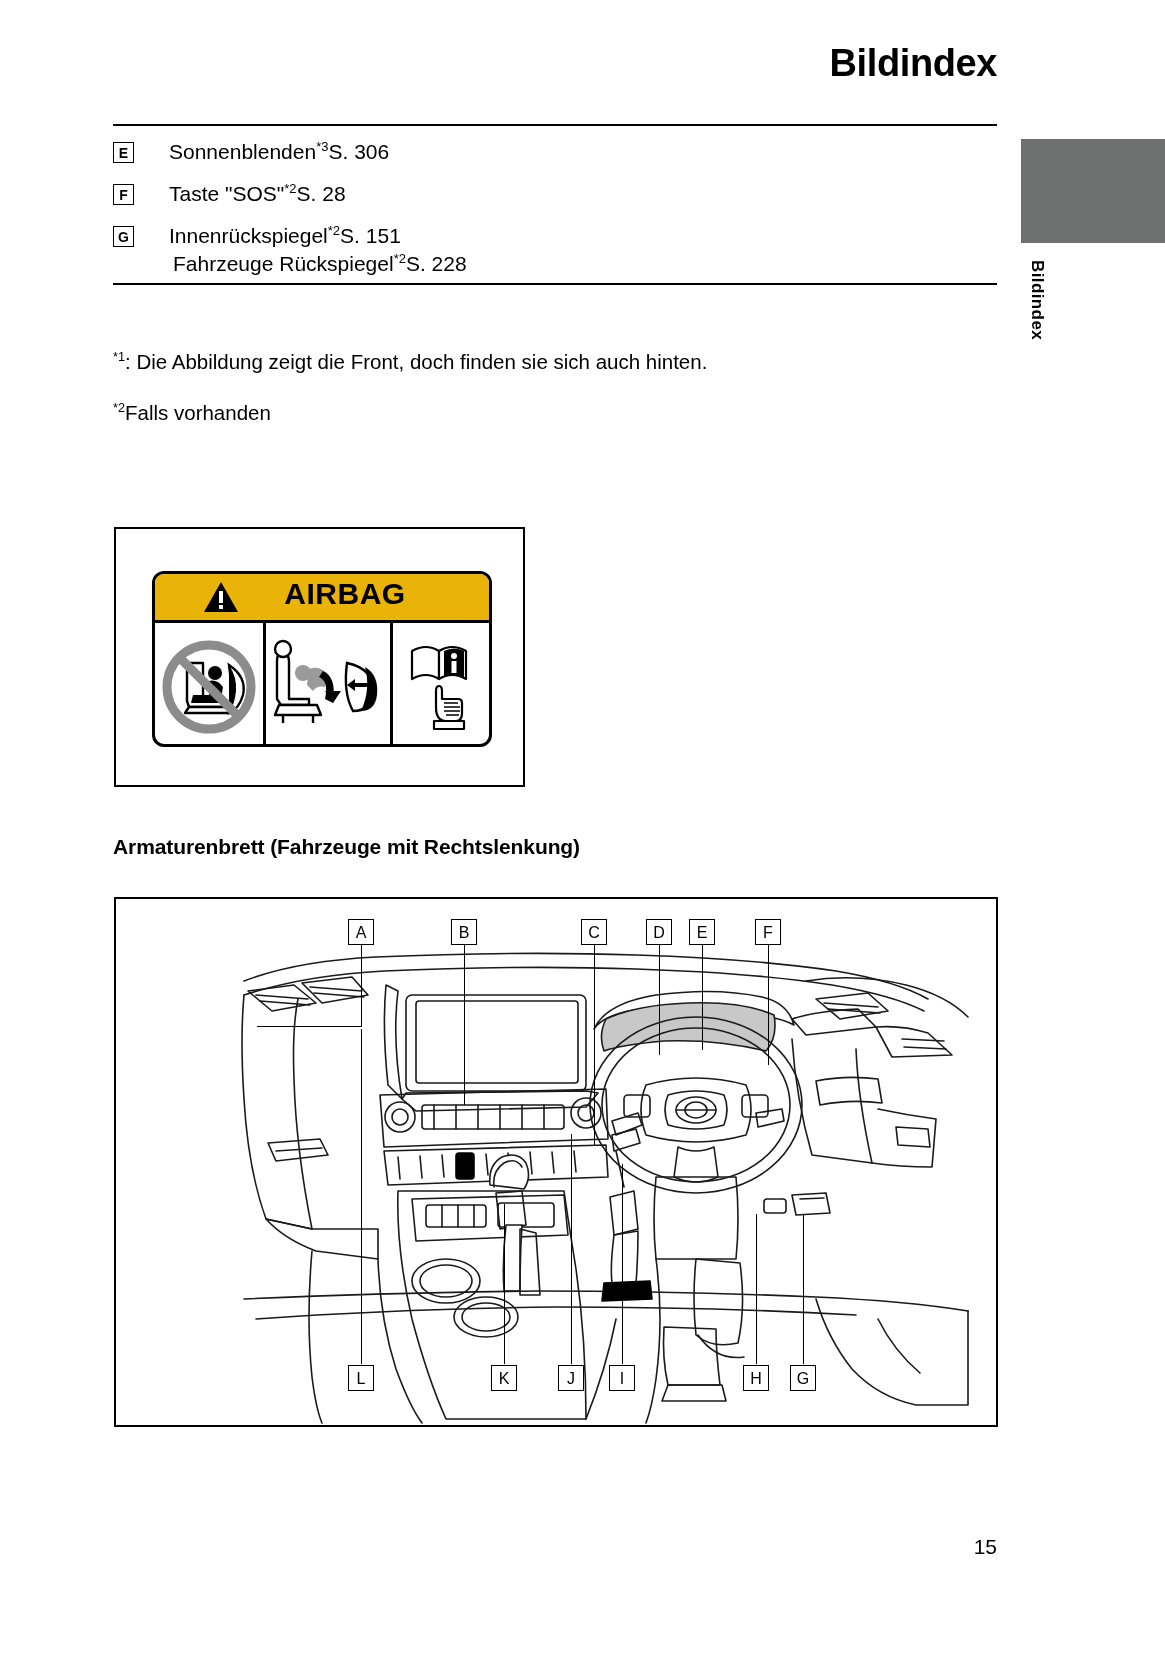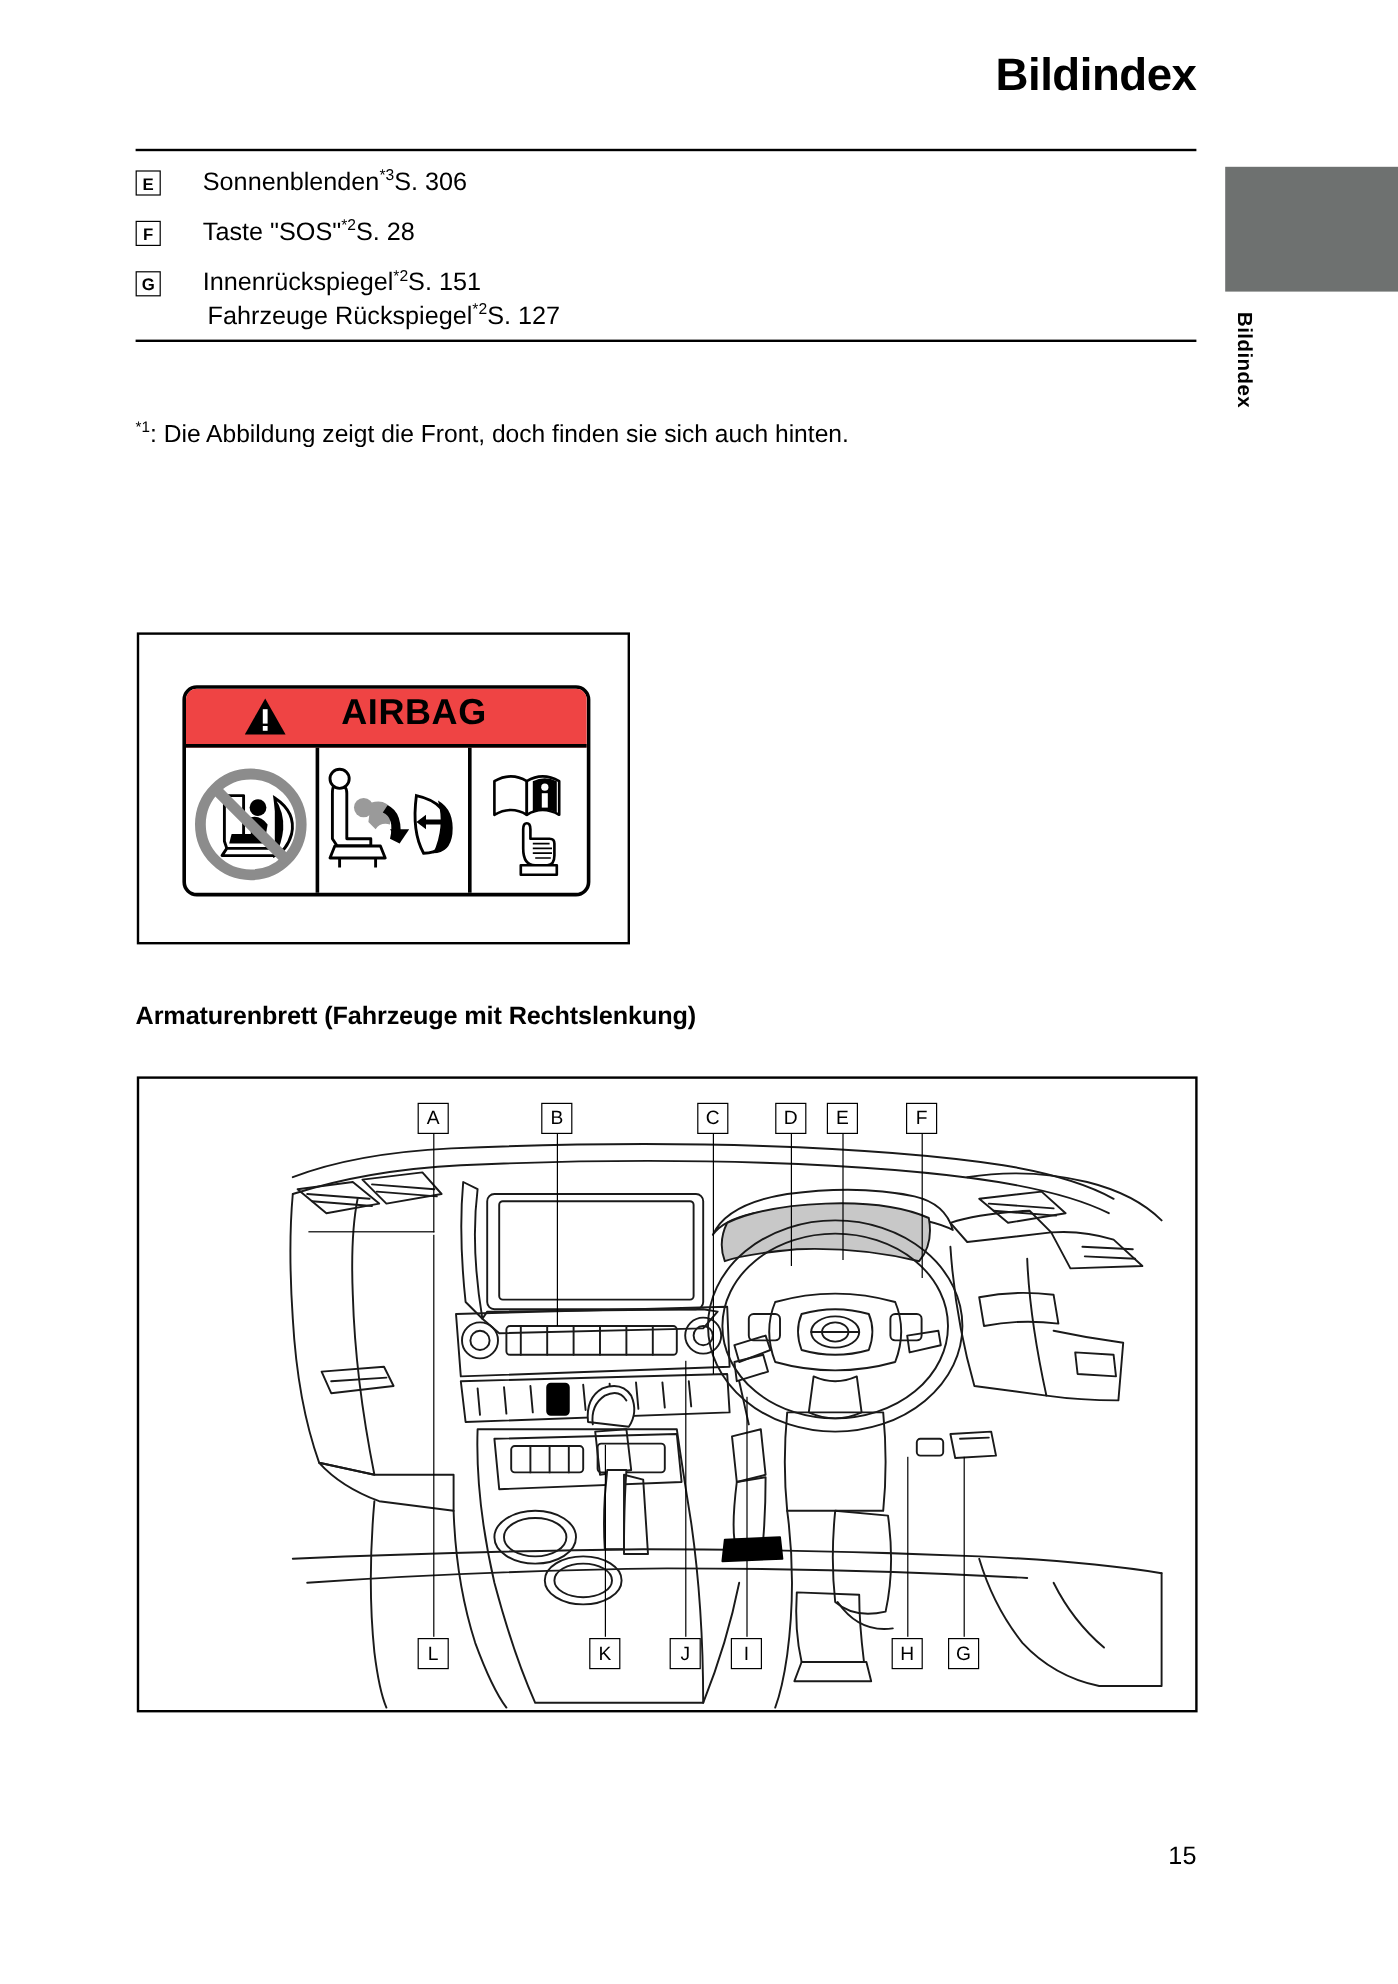--- a/index.html
+++ b/index.html
@@ -132,21 +132,21 @@
     width: 340px;
     height: 176px;
     border: 3px solid #000;
     border-radius: 12px;
     box-sizing: border-box;
     overflow: hidden;
     background: #fff;
   }
   .airbag-header {
     height: 46px;
-    background: #ef4444;
+    background: #eab308;
     border-bottom: 3px solid #000;
     display: flex;
     align-items: center;
     position: relative;
   }
   .warn-tri {
     position: absolute;
     left: 48px;
     top: 7px;
   }
@@ -253,28 +253,29 @@
     <div class="idx-badge">F</div>
     <div class="idx-textwrap">
       <div class="idx-line"><span>Taste "SOS"</span><sup>*2</sup><span>S. 28</span></div>
     </div>
   </div>
 
   <div class="index-row">
     <div class="idx-badge">G</div>
     <div class="idx-textwrap">
       <div class="idx-line"><span> Innenrückspiegel</span><sup>*2</sup><span>S. 151</span></div>
-      <div class="idx-line indented"><span>Fahrzeuge Rückspiegel</span><sup>*2</sup><span>S. 127</span></div>
+      <div class="idx-line indented"><span>Fahrzeuge Rückspiegel</span><sup>*2</sup><span>S. 228</span></div>
     </div>
   </div>
 
 </div>
 
 <div class="footnotes">
   <p><sup>*1</sup><span>: Die Abbildung zeigt die Front, doch finden sie sich auch hinten.</span></p>
+  <p><sup>*2</sup><span>Falls vorhanden</span></p>
 </div>
 
 <div class="airbag-figure">
   <div class="airbag-label">
 
     <div class="airbag-header">
       <svg class="warn-tri" width="36" height="32" viewBox="0 0 36 32">
         <path d="M18 1 L35 31 L1 31 Z" fill="#000"></path>
         <rect x="16" y="10" width="4" height="12" fill="#fff"></rect>
         <rect x="16" y="24" width="4" height="4" fill="#fff"></rect>

